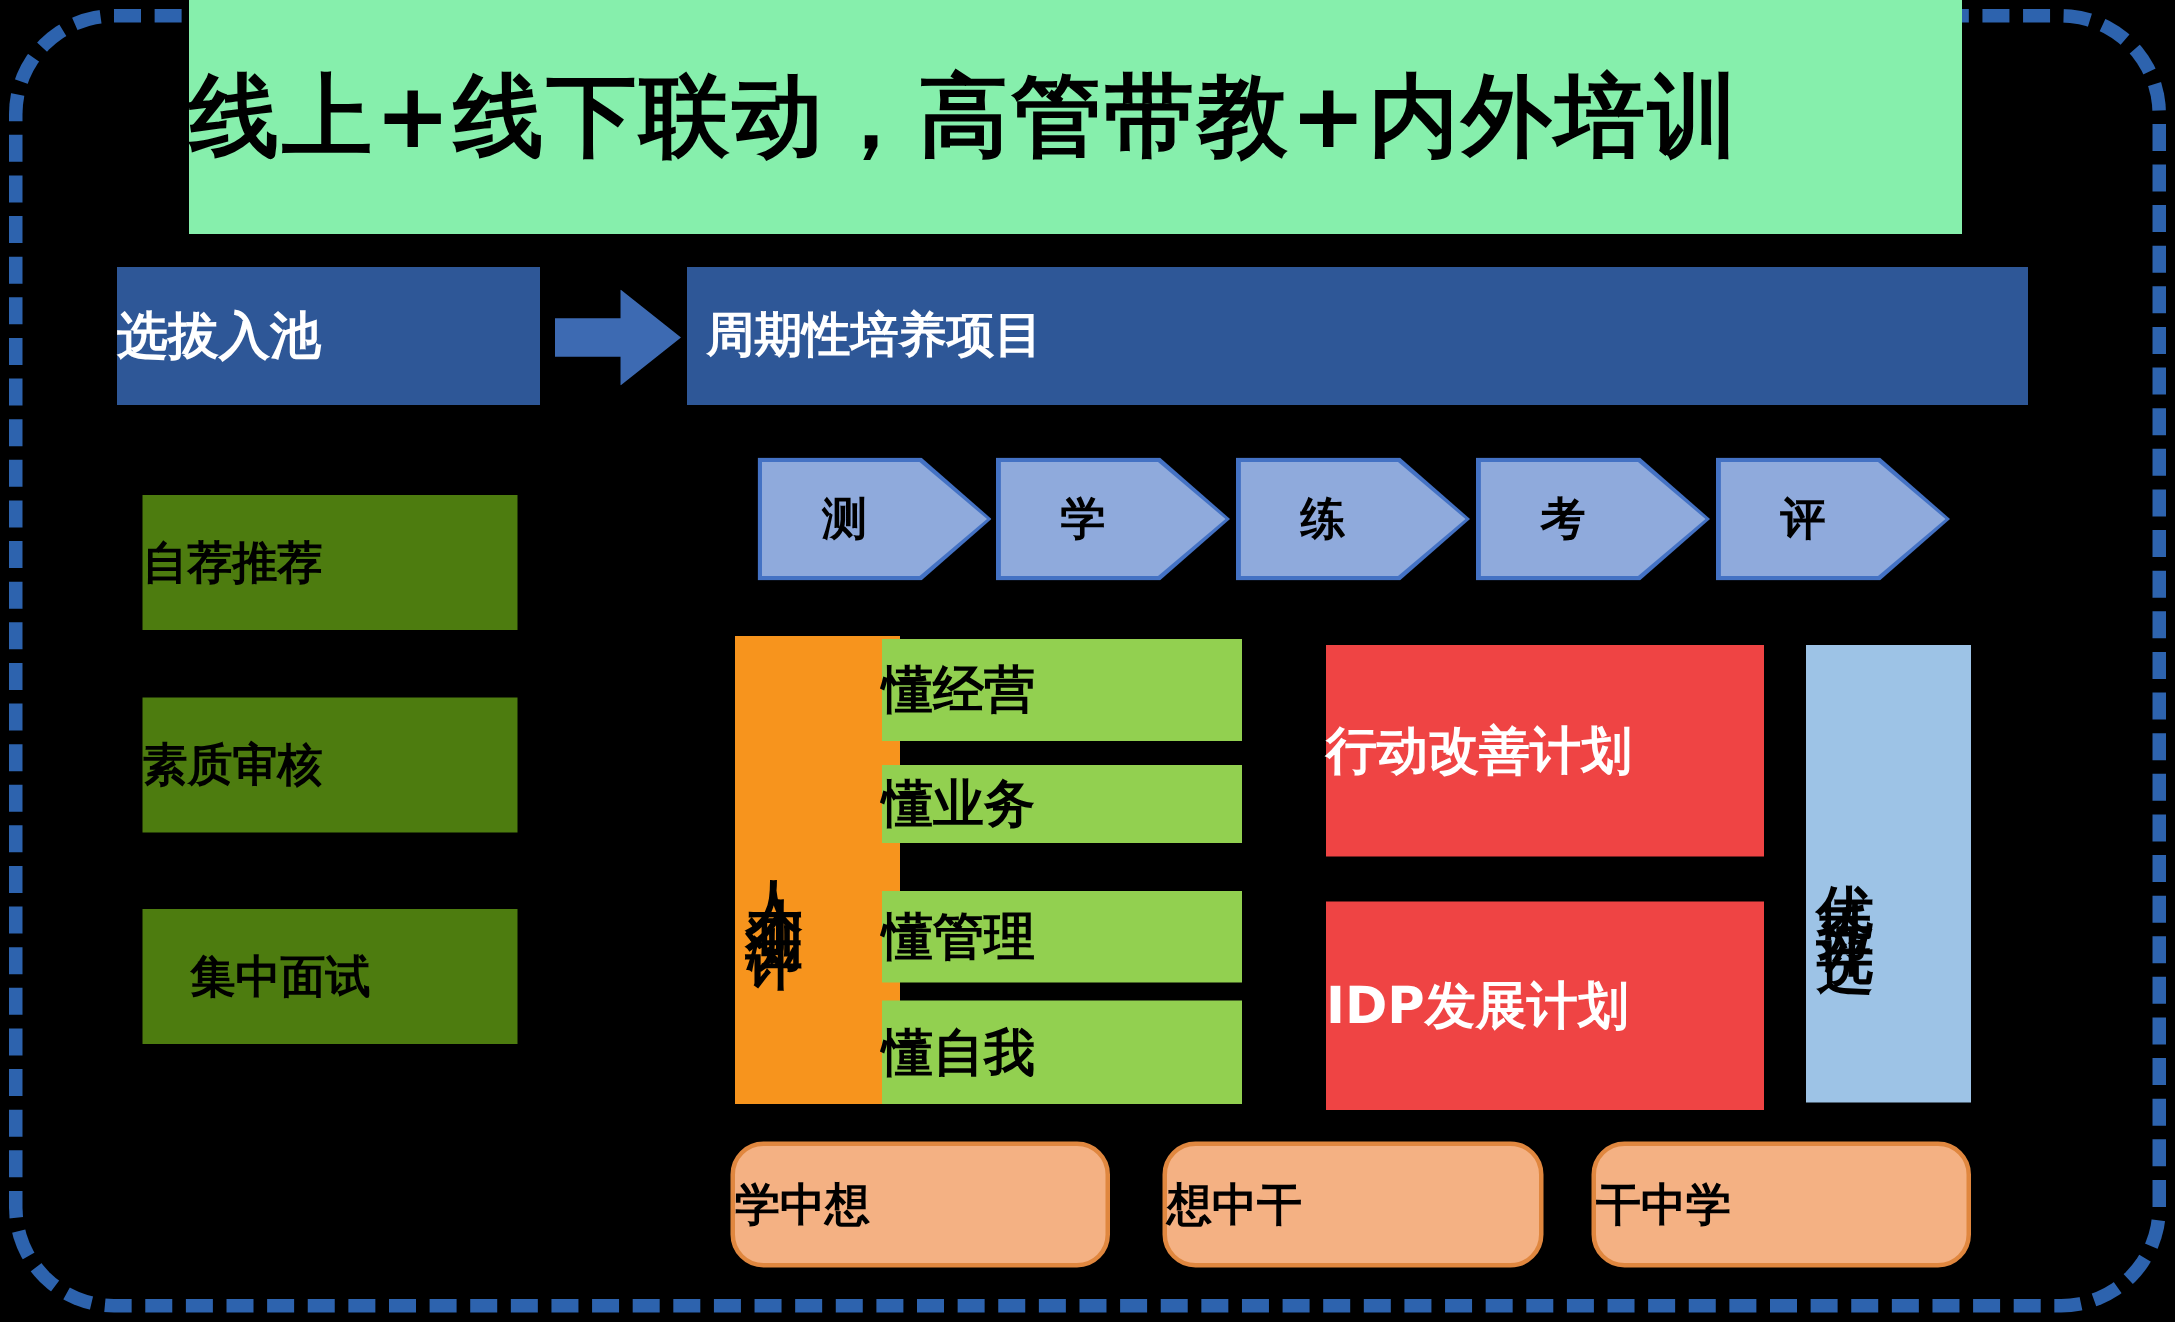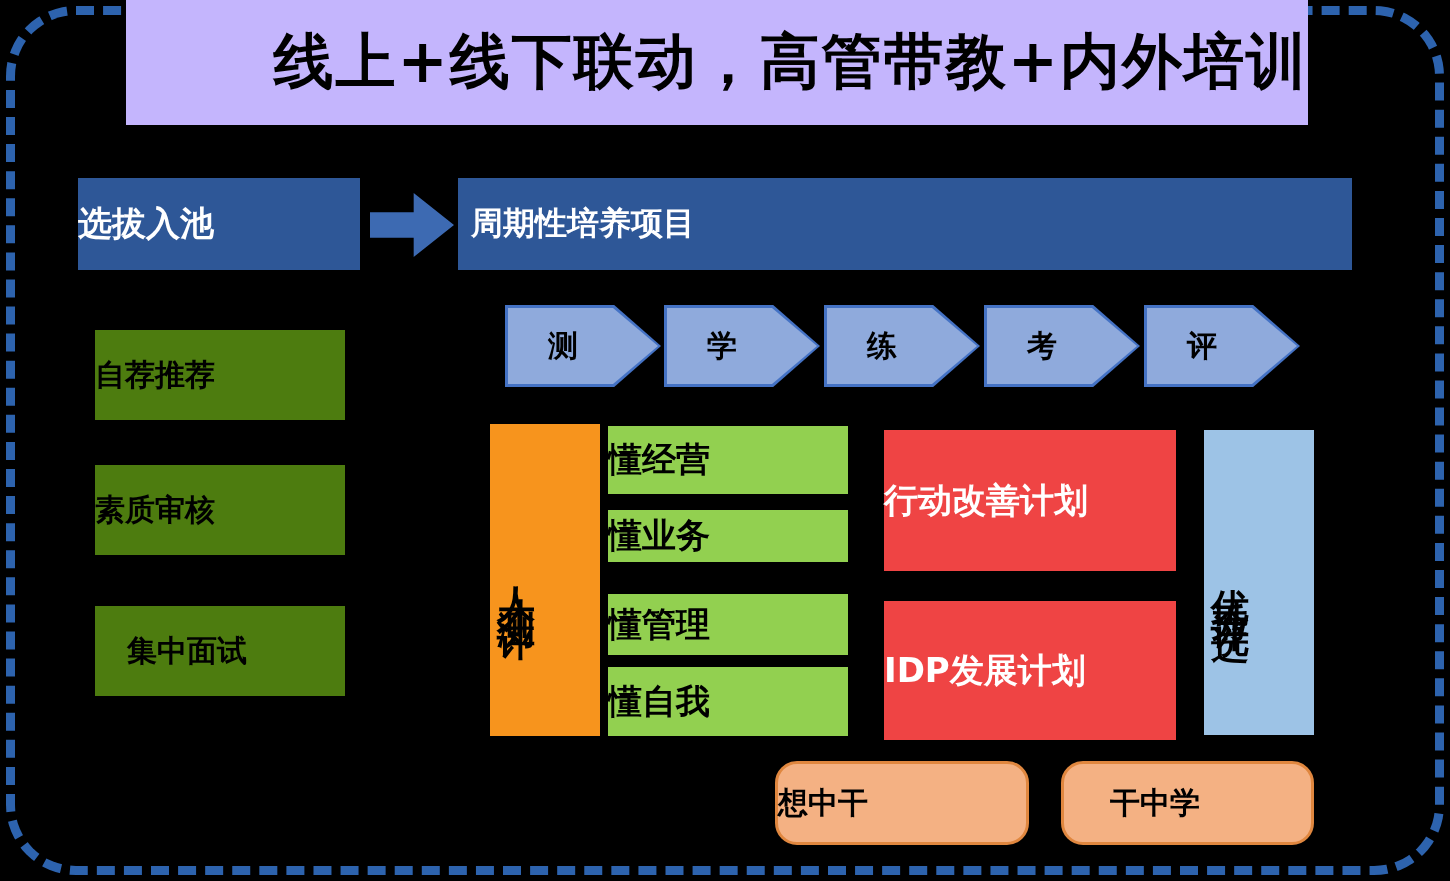--- a/index.html
+++ b/index.html
@@ -13,23 +13,23 @@
   }
   .border-frame {
     position: absolute;
     inset: 6px;
     border: 9px dashed #2d63ae;
     border-radius: 70px;
     pointer-events: none;
   }
   .title-bar {
     position: absolute;
-    left: 126px; top: 0; width: 1182px; height: 125px;
-    background: #c4b5fd;
-    display: flex; align-items: center; justify-content: flex-end;
+    left: 126px; top: 0; width: 1182px; height: 156px;
+    background: #86efac;
+    display: flex; align-items: center; justify-content: flex-start;
   }
   .title-text {
     font-size: 60px; font-weight: 800; color: #000; letter-spacing: 2px;
     white-space: nowrap;
   }
   .box {
     position: absolute;
     display: flex; align-items: center; 
     box-sizing: border-box;
   }
@@ -74,21 +74,21 @@
     left: 490px; top: 424px; width: 110px; height: 312px;
     background: #f7941d;
   }
   .vertical-text {
     writing-mode: vertical-rl;
     text-orientation: upright;
     font-size: 38px; font-weight: 700; color: #000;
     letter-spacing: 12px;
   }
   .green-box {
-    left: 608px; width: 240px;
+    left: 588px; width: 240px;
     background: #92d050; color: #000;
     font-size: 34px; font-weight: 700;
   }
   .g-0 { top: 426px; height: 68px; }
   .g-1 { top: 510px; height: 52px; }
   .g-2 { top: 594px; height: 61px; }
   .g-3 { top: 667px; height: 69px; }
   .teal-box {
     left: 884px; width: 292px;
     background: #ef4444; color: #ffffff;
@@ -102,21 +102,21 @@
   }
   .cycle-box {
     top: 761px; height: 84px;
     background: #f4b183;
     border: 3px solid #e0873f;
     border-radius: 22px;
     color: #000; font-size: 30px; font-weight: 700;
   }
   .c-0 { left: 487px; width: 253px; }
   .c-1 { left: 775px; width: 254px; }
-  .c-2 { left: 1061px; width: 253px; padding-left: 46px; }
+  .c-2 { left: 1061px; width: 253px; }
 </style>
 </head>
 <body>
 
 <div class="canvas">
 
   <div class="border-frame"></div>
 
   <div class="title-bar">
     <div class="title-text">线上+线下联动，高管带教+内外培训</div>
@@ -179,20 +179,23 @@
     <span>行动改善计划</span>
   </div>
   <div class="box teal-box t-1">
     <span>IDP发展计划</span>
   </div>
 
   <div class="box excellence-box">
     <span class="vertical-text">优秀评选</span>
   </div>
 
+  <div class="box cycle-box c-0">
+    <span>学中想</span>
+  </div>
   <div class="box cycle-box c-1">
     <span>想中干</span>
   </div>
   <div class="box cycle-box c-2">
     <span>干中学</span>
   </div>
 
 </div>
 
 </body></html>

